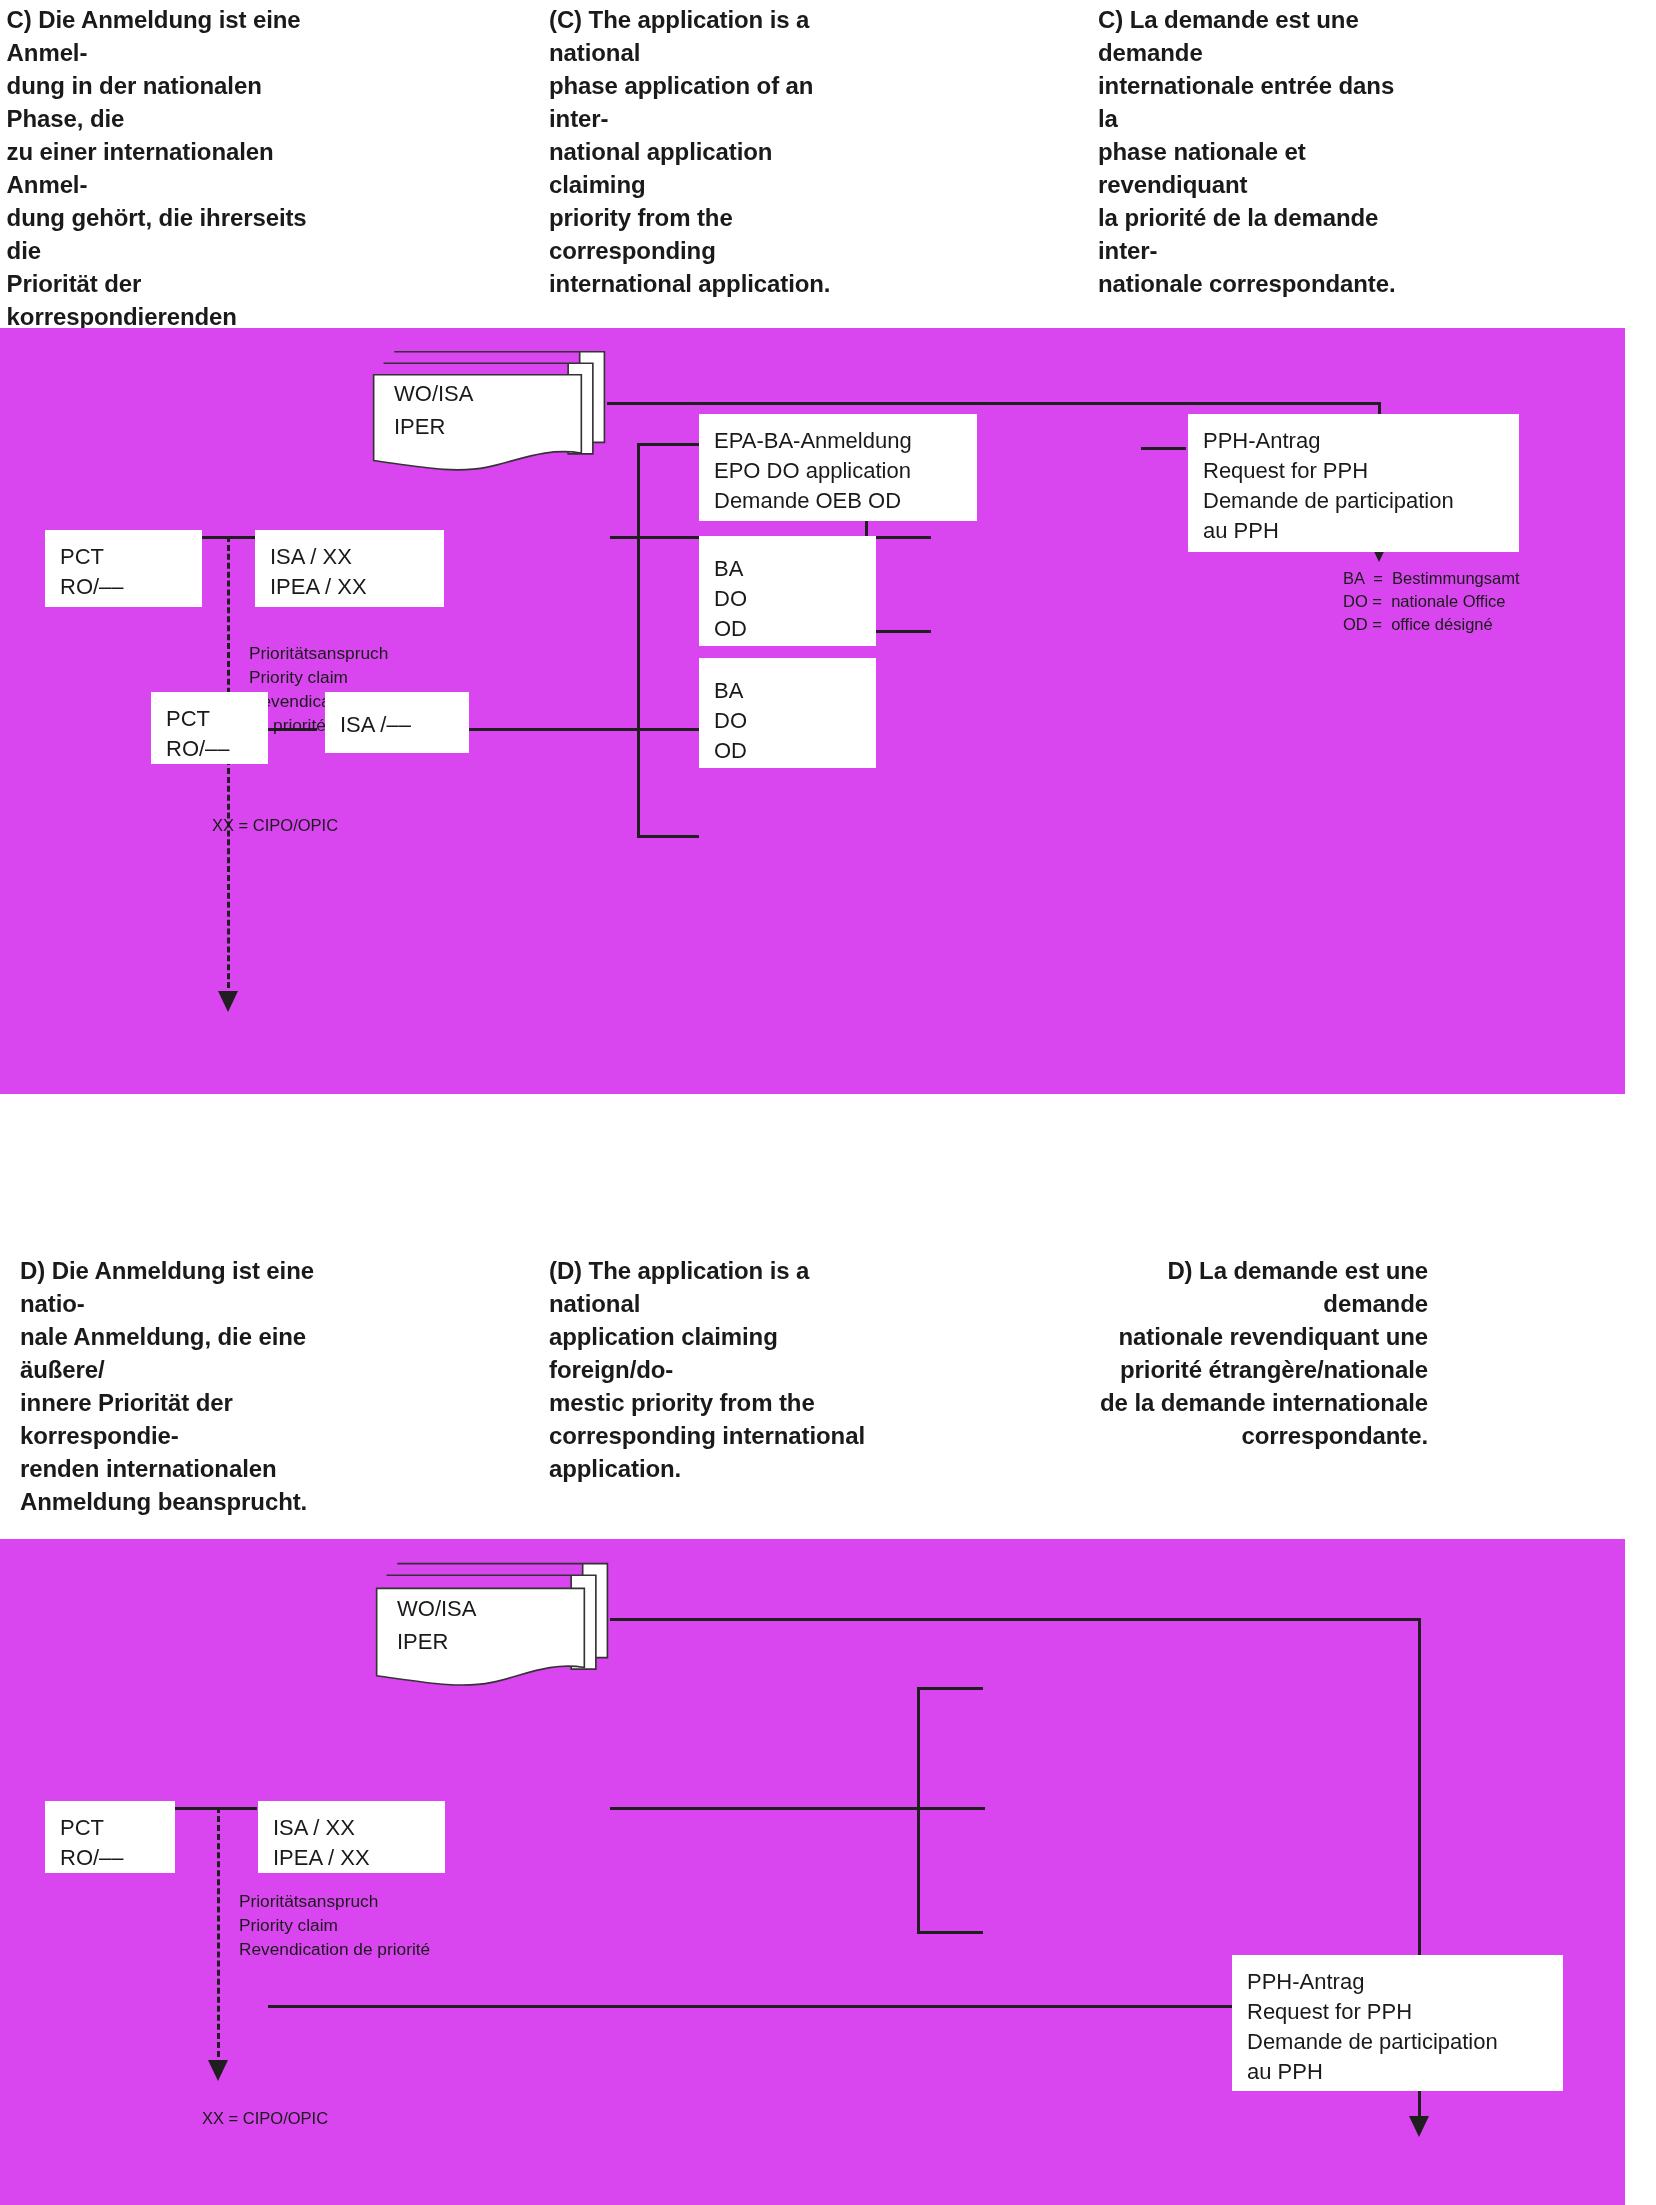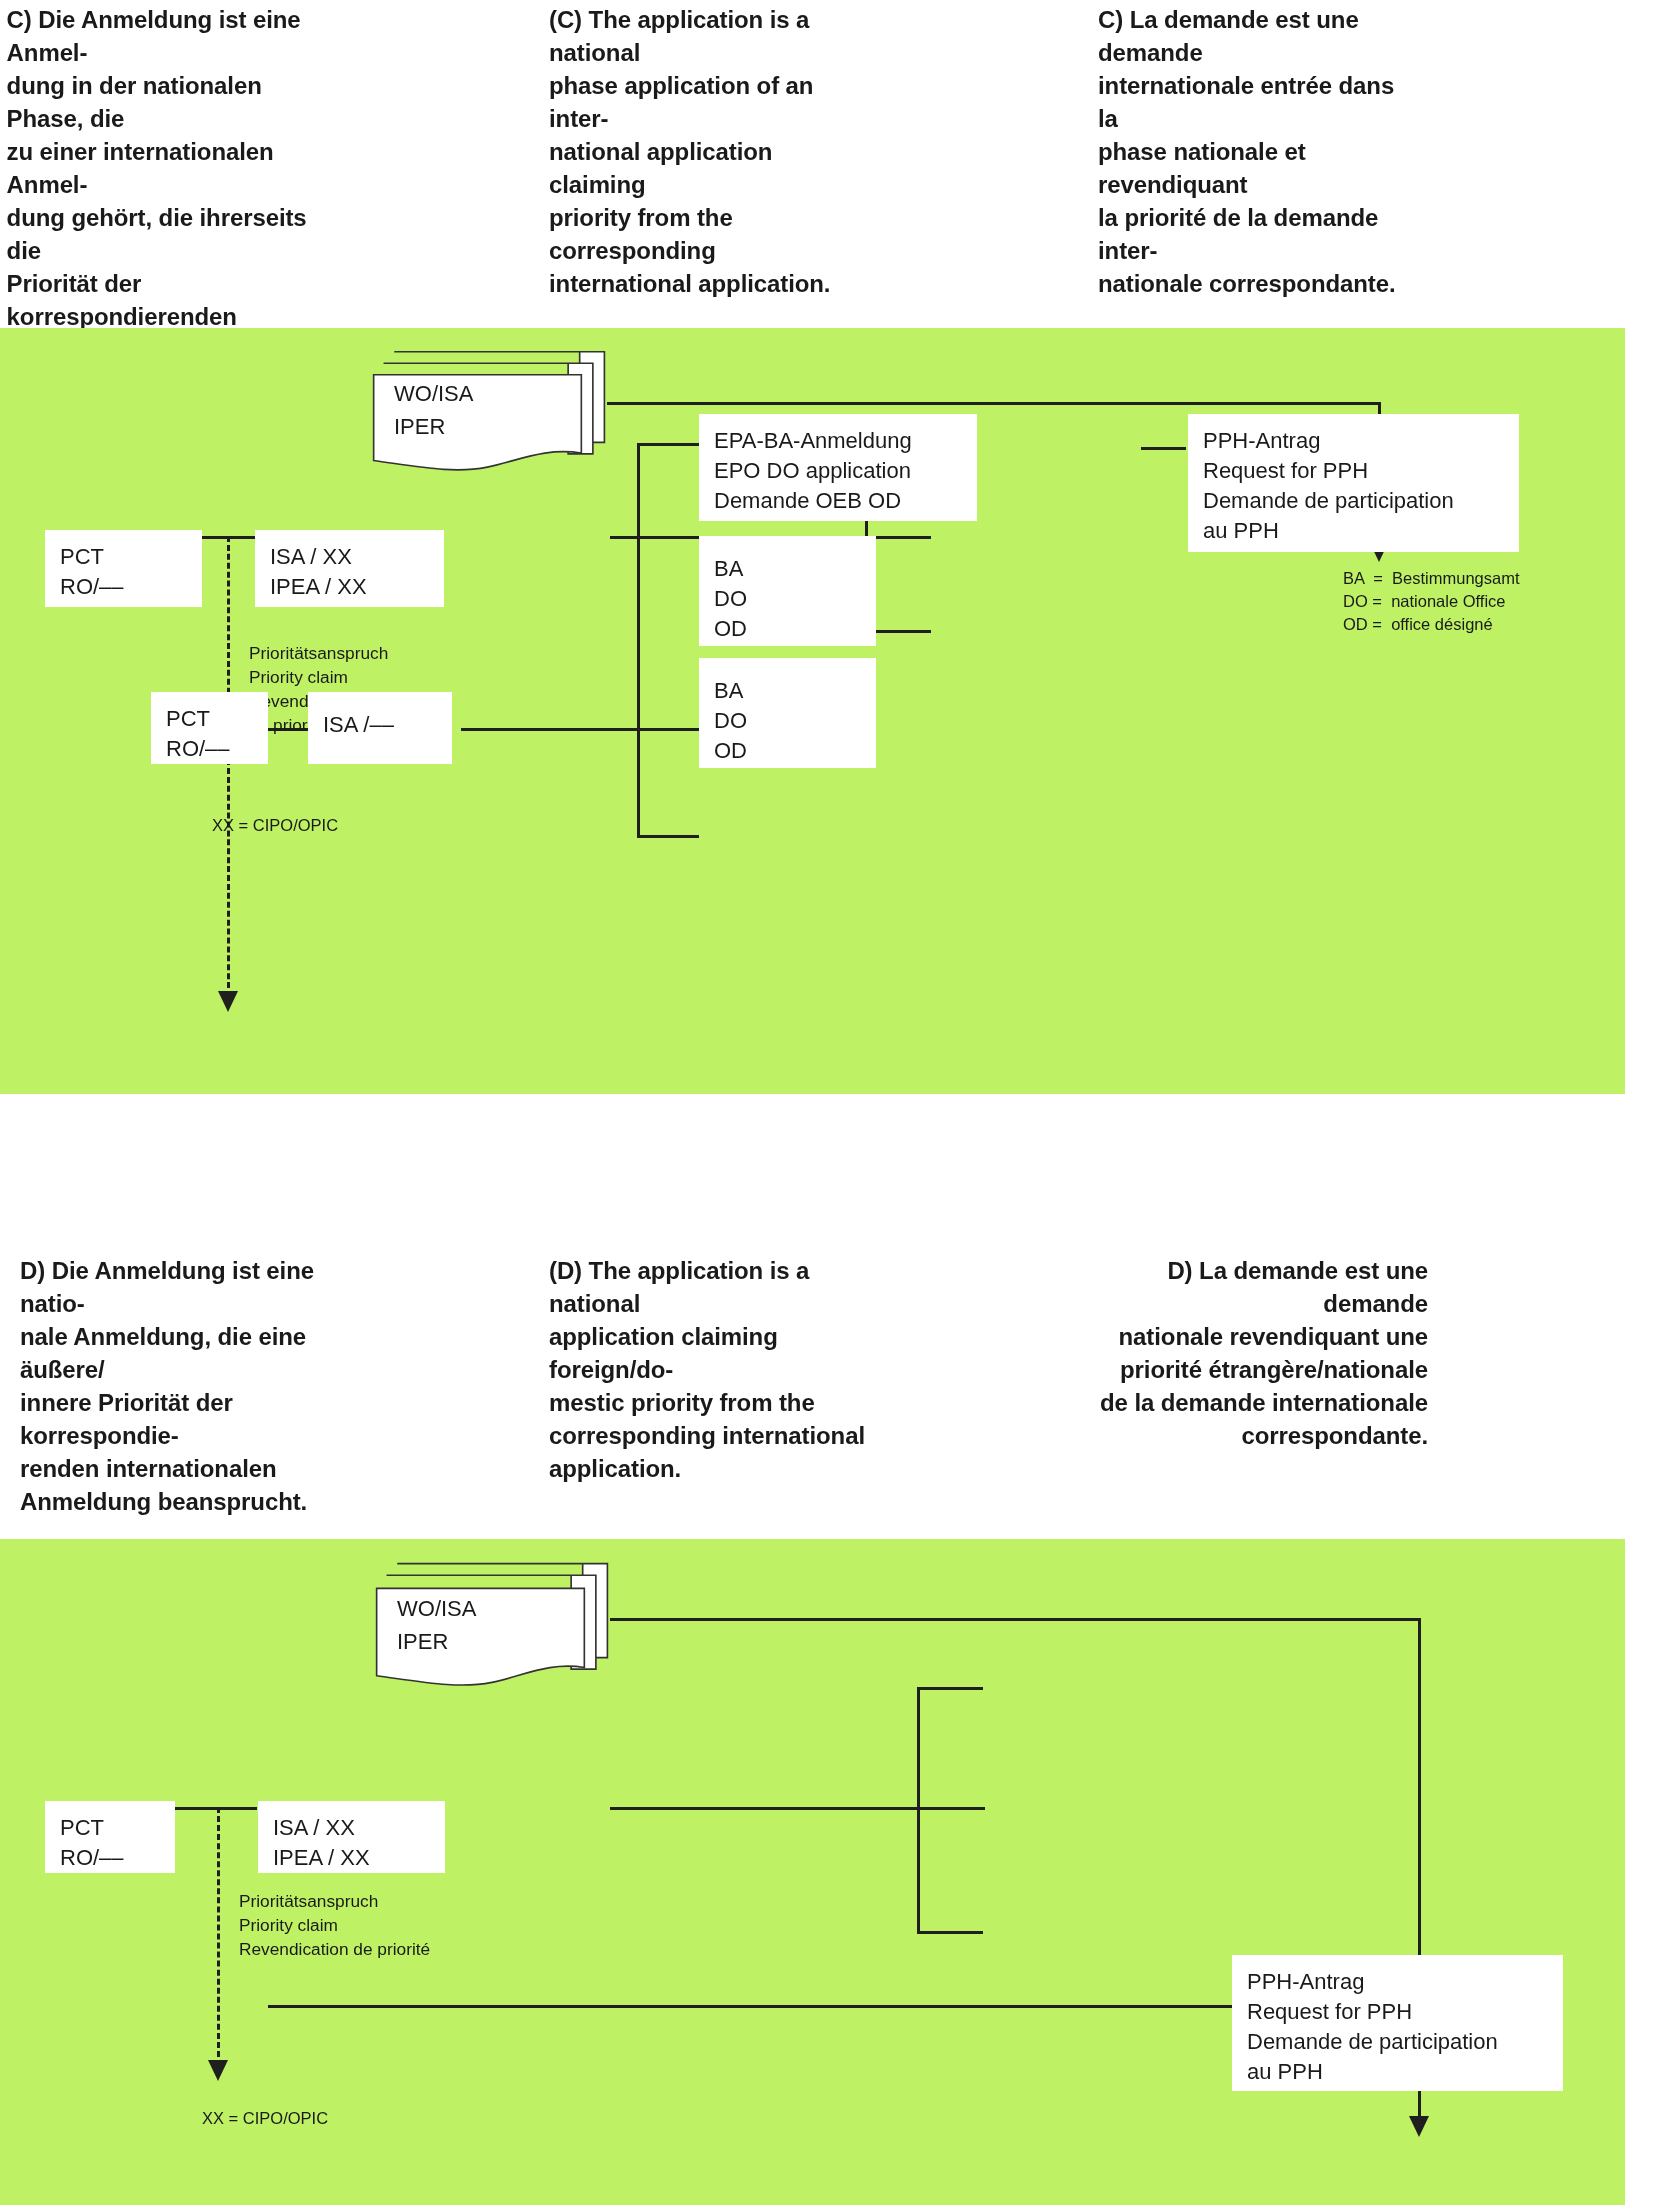--- a/index.html
+++ b/index.html
@@ -6,21 +6,21 @@
   body{
     width:1657px;height:2205px;position:relative;overflow:hidden;
     font-family:"Liberation Sans",sans-serif;color:#1a1a1a;
   }
   
   .caption{
     position:absolute;font-weight:bold;font-size:24px;line-height:33px;
     letter-spacing:-0.1px;color:#1a1a1a;white-space:pre-line;
   }
   
-  .panel{position:absolute;background:#bef264;}
+  .panel{position:absolute;background:#d946ef;}
   
   .box{
     position:absolute;background:#ffffff;box-sizing:border-box;
     font-size:22px;line-height:30px;color:#1a1a1a;
     padding:11.5px 0 0 15px;white-space:pre-line;
   }
   .box.pad-more{padding-top:18px;}
   
   .lbl{
     position:absolute;font-size:17.3px;line-height:24px;color:#1a1a1a;
@@ -115,21 +115,21 @@
 IPEA / XX</div>
 
   <div class="lbl" style="left:249px;top:313px;">Prioritätsanspruch
 Priority claim
 Revendication
 de priorité</div>
 
   <div class="box" style="left:151px;top:364px;width:117px;height:72px;">PCT
 RO/––</div>
 
-  <div class="box pad-more" style="left:308px;top:364px;width:144px;height:72px;">ISA /––</div>
+  <div class="box pad-more" style="left:325px;top:364px;width:144px;height:61px;">ISA /––</div>
 
   <div class="box" style="left:699px;top:86px;width:278px;height:107px;">EPA-BA-Anmeldung
 EPO DO application
 Demande OEB OD</div>
 
   <div class="box pad-more" style="left:699px;top:208px;width:177px;height:110px;">BA
 DO
 OD</div>
 
   <div class="box pad-more" style="left:699px;top:330px;width:177px;height:110px;">BA

